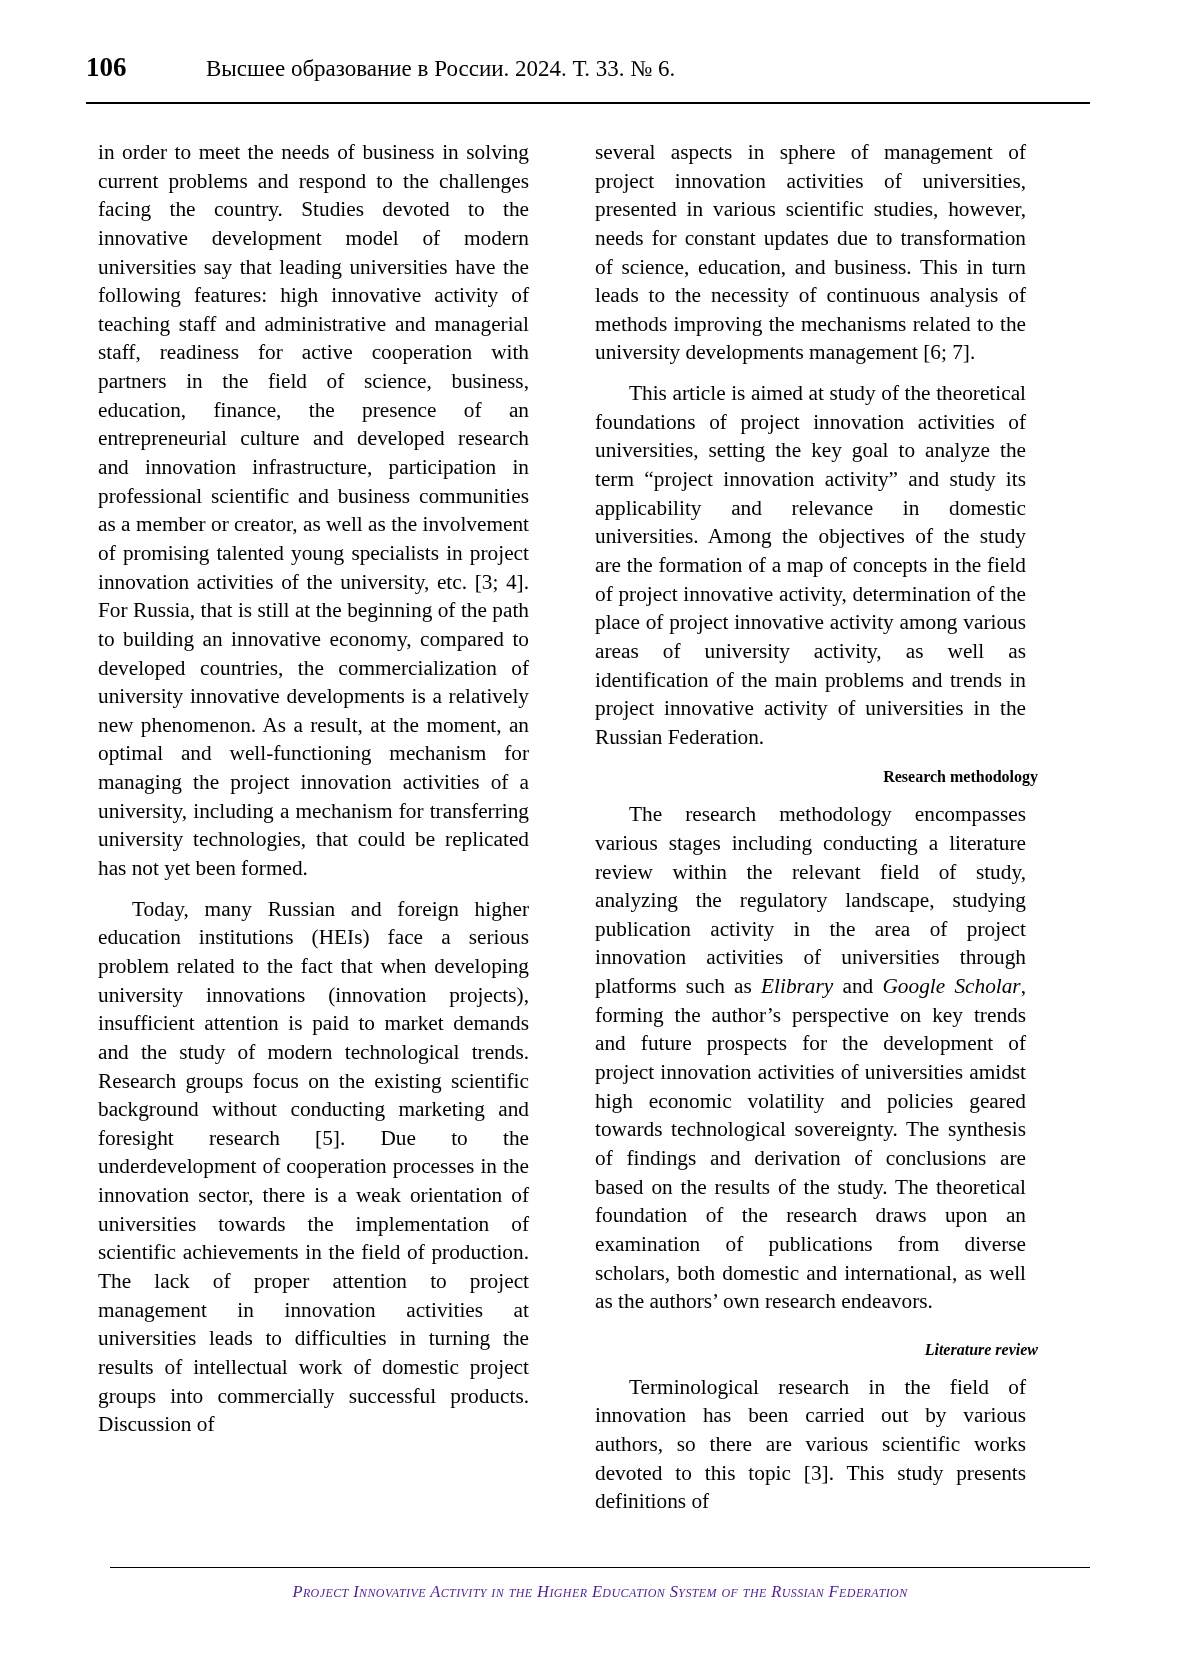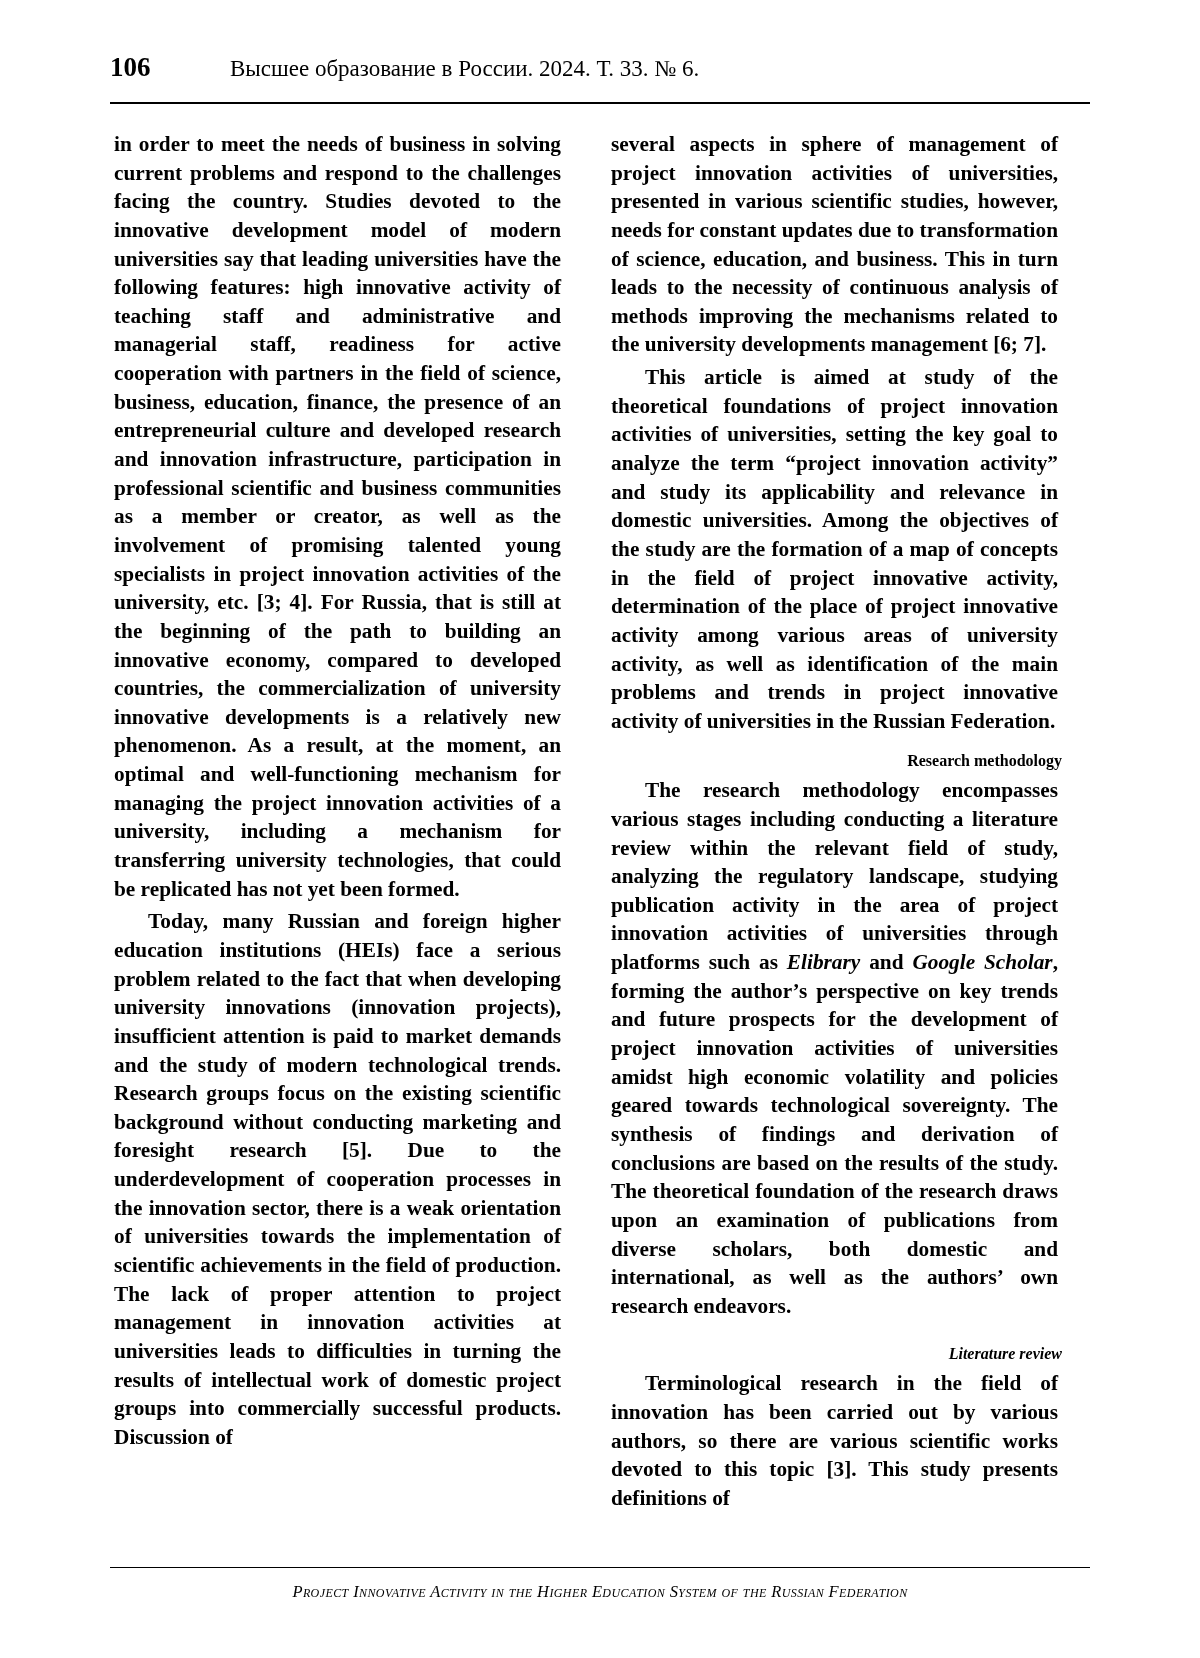--- a/index.html
+++ b/index.html
@@ -13,21 +13,21 @@
     font-family: "Liberation Serif", serif;
     color: #000000;
     position: relative;
   }
   .page {
     position: absolute;
     left: 0; top: 0;
     width: 1200px;
     height: 1658px;
     box-sizing: border-box;
-    padding: 52px 110px 0 110px;
+    padding: 52px 110px 0 86px;
   }
   .header-row {
     display: flex;
     align-items: baseline;
     justify-content: flex-start;
     height: 44px;
   }
   .page-number {
     font-size: 27px;
     font-weight: bold;
@@ -50,23 +50,22 @@
     height: 1330px;
   }
   .col {
     width: 455px;
     font-size: 21.3px;
     line-height: 1.345;
     text-align: justify;
     hyphens: auto;
   }
   .col p {
-    margin: 4px;
+    margin: 12px;
     text-indent: 34px;
-    font-weight: bold;
   }
   .col p.noindent {
     text-indent: 0;
   }
   .section-head {
     text-align: right;
     font-weight: bold;
     font-size: 16px;
     margin: 16px 0 4px 0;
     text-indent: 0;
@@ -88,21 +87,21 @@
   }
   .footer-rule {
     border-top: 1.6px solid #000;
     margin-bottom: 14px;
   }
   .footer-text {
     font-size: 16.5px;
     font-style: italic;
     font-variant: small-caps;
     letter-spacing: 0.4px;
-    color: #000000;
+    color: #4c1d95;
   }
 </style>
 </head>
 <body>
 
 <div class="page">
 
   <div class="header-row">
     <div class="page-number">106</div>
     <div class="journal-line">Высшее образование в России. 2024. Т. 33. № 6.</div>

